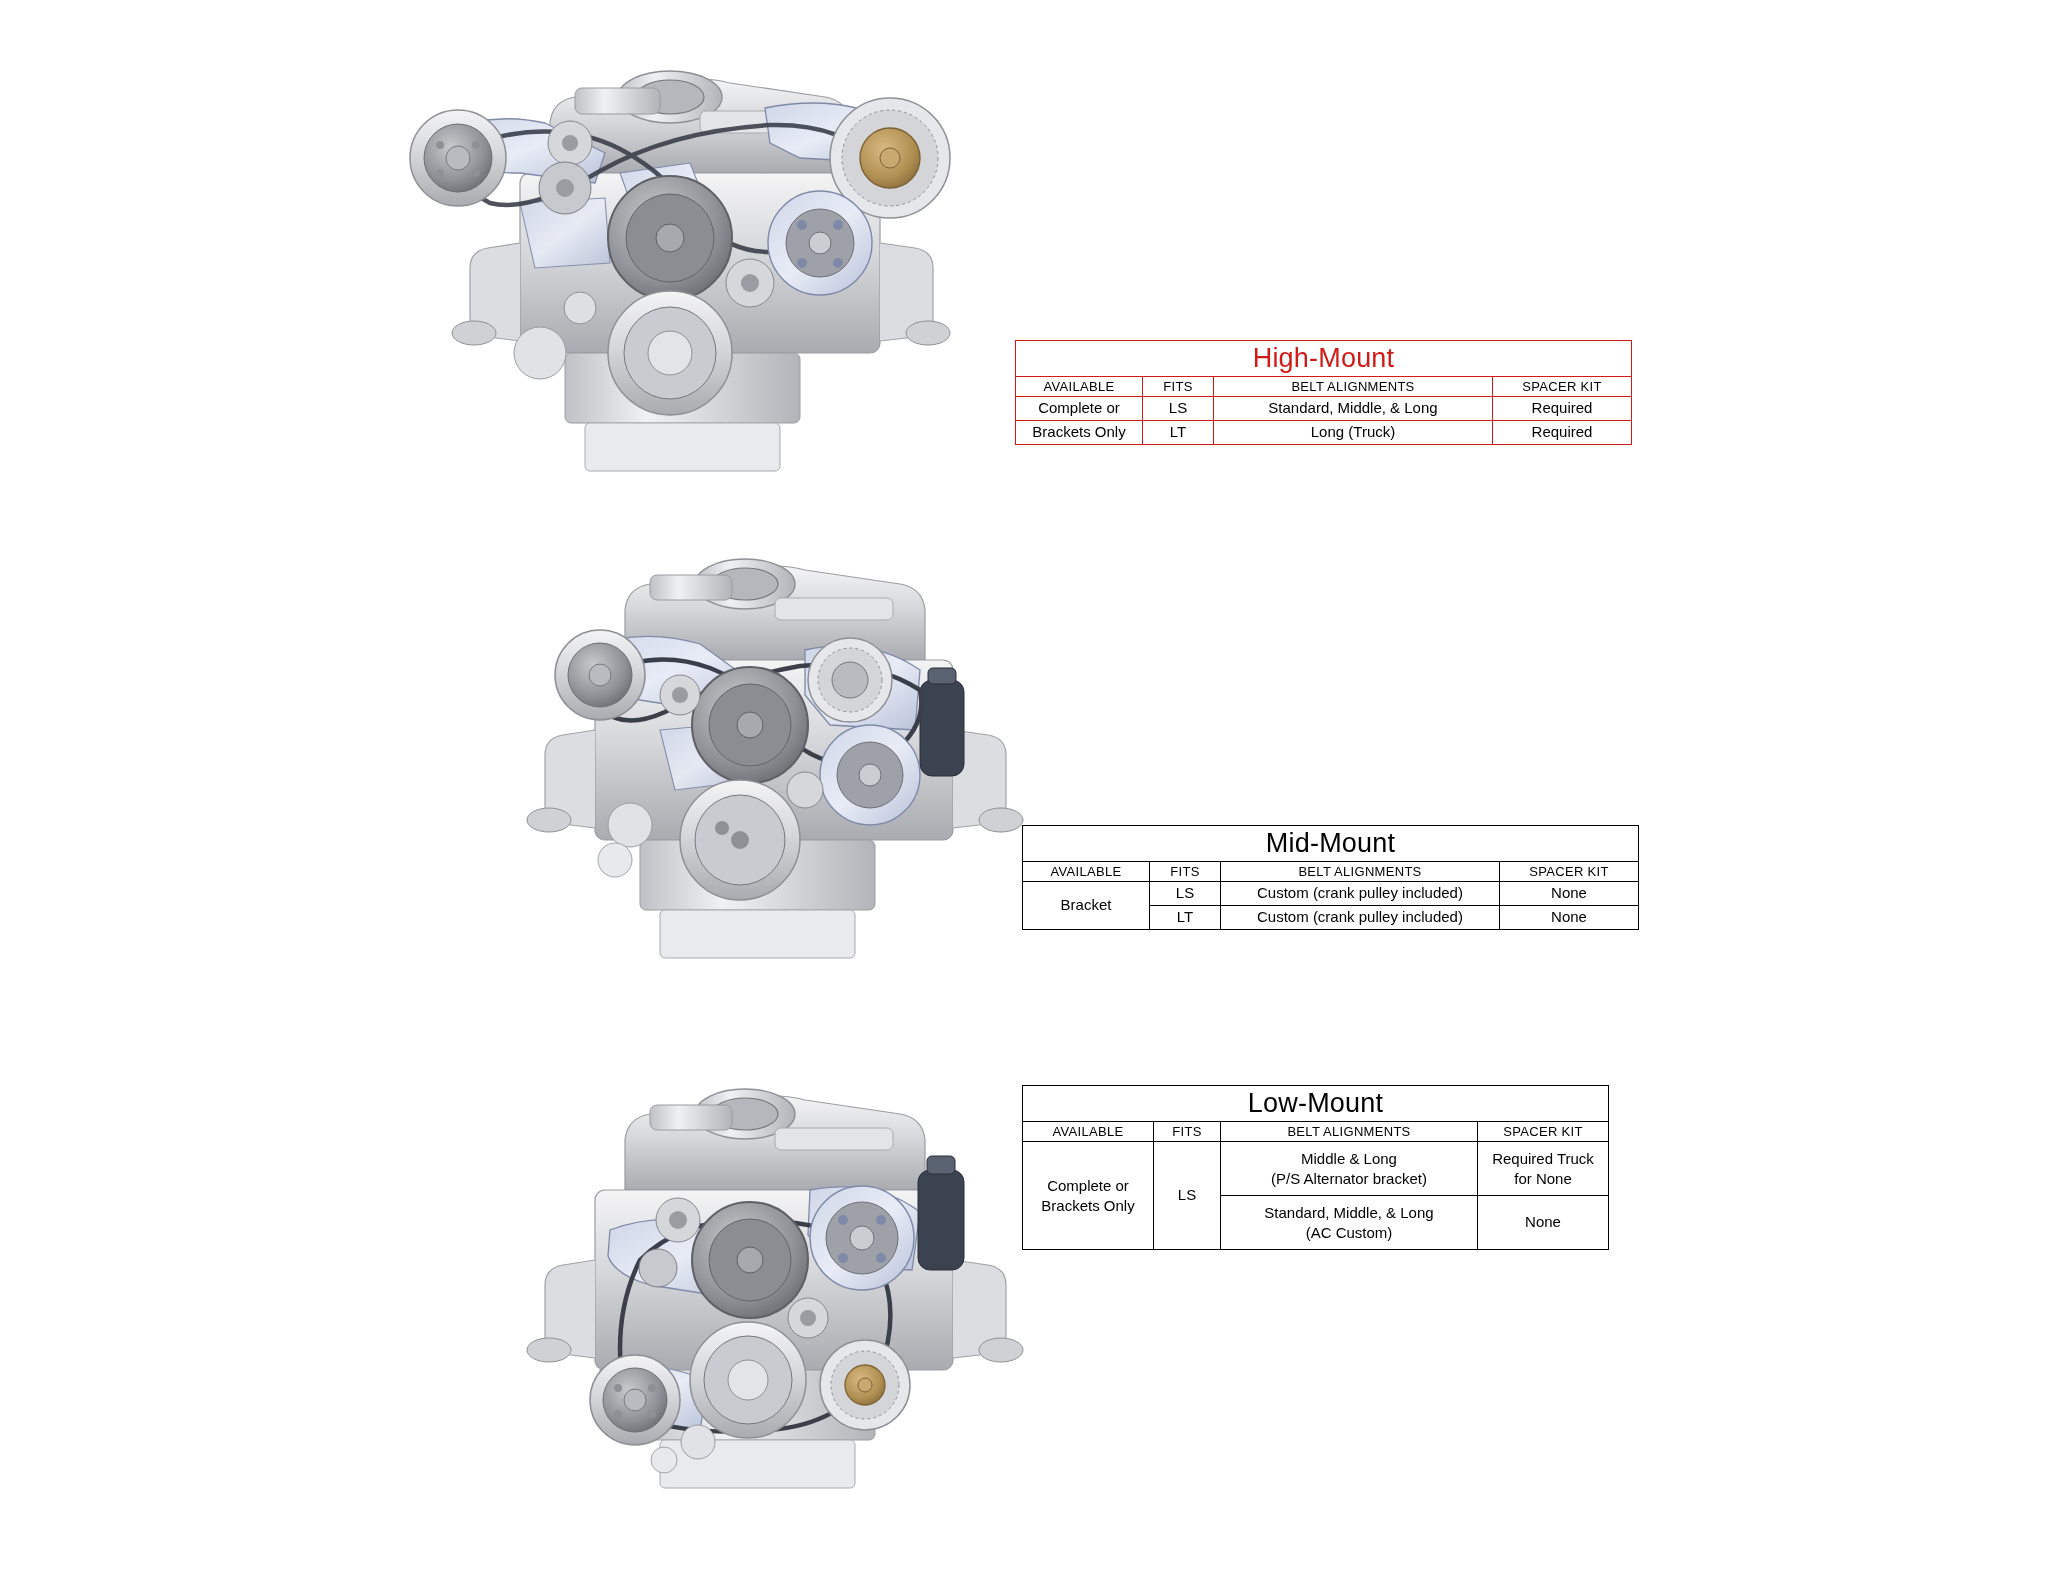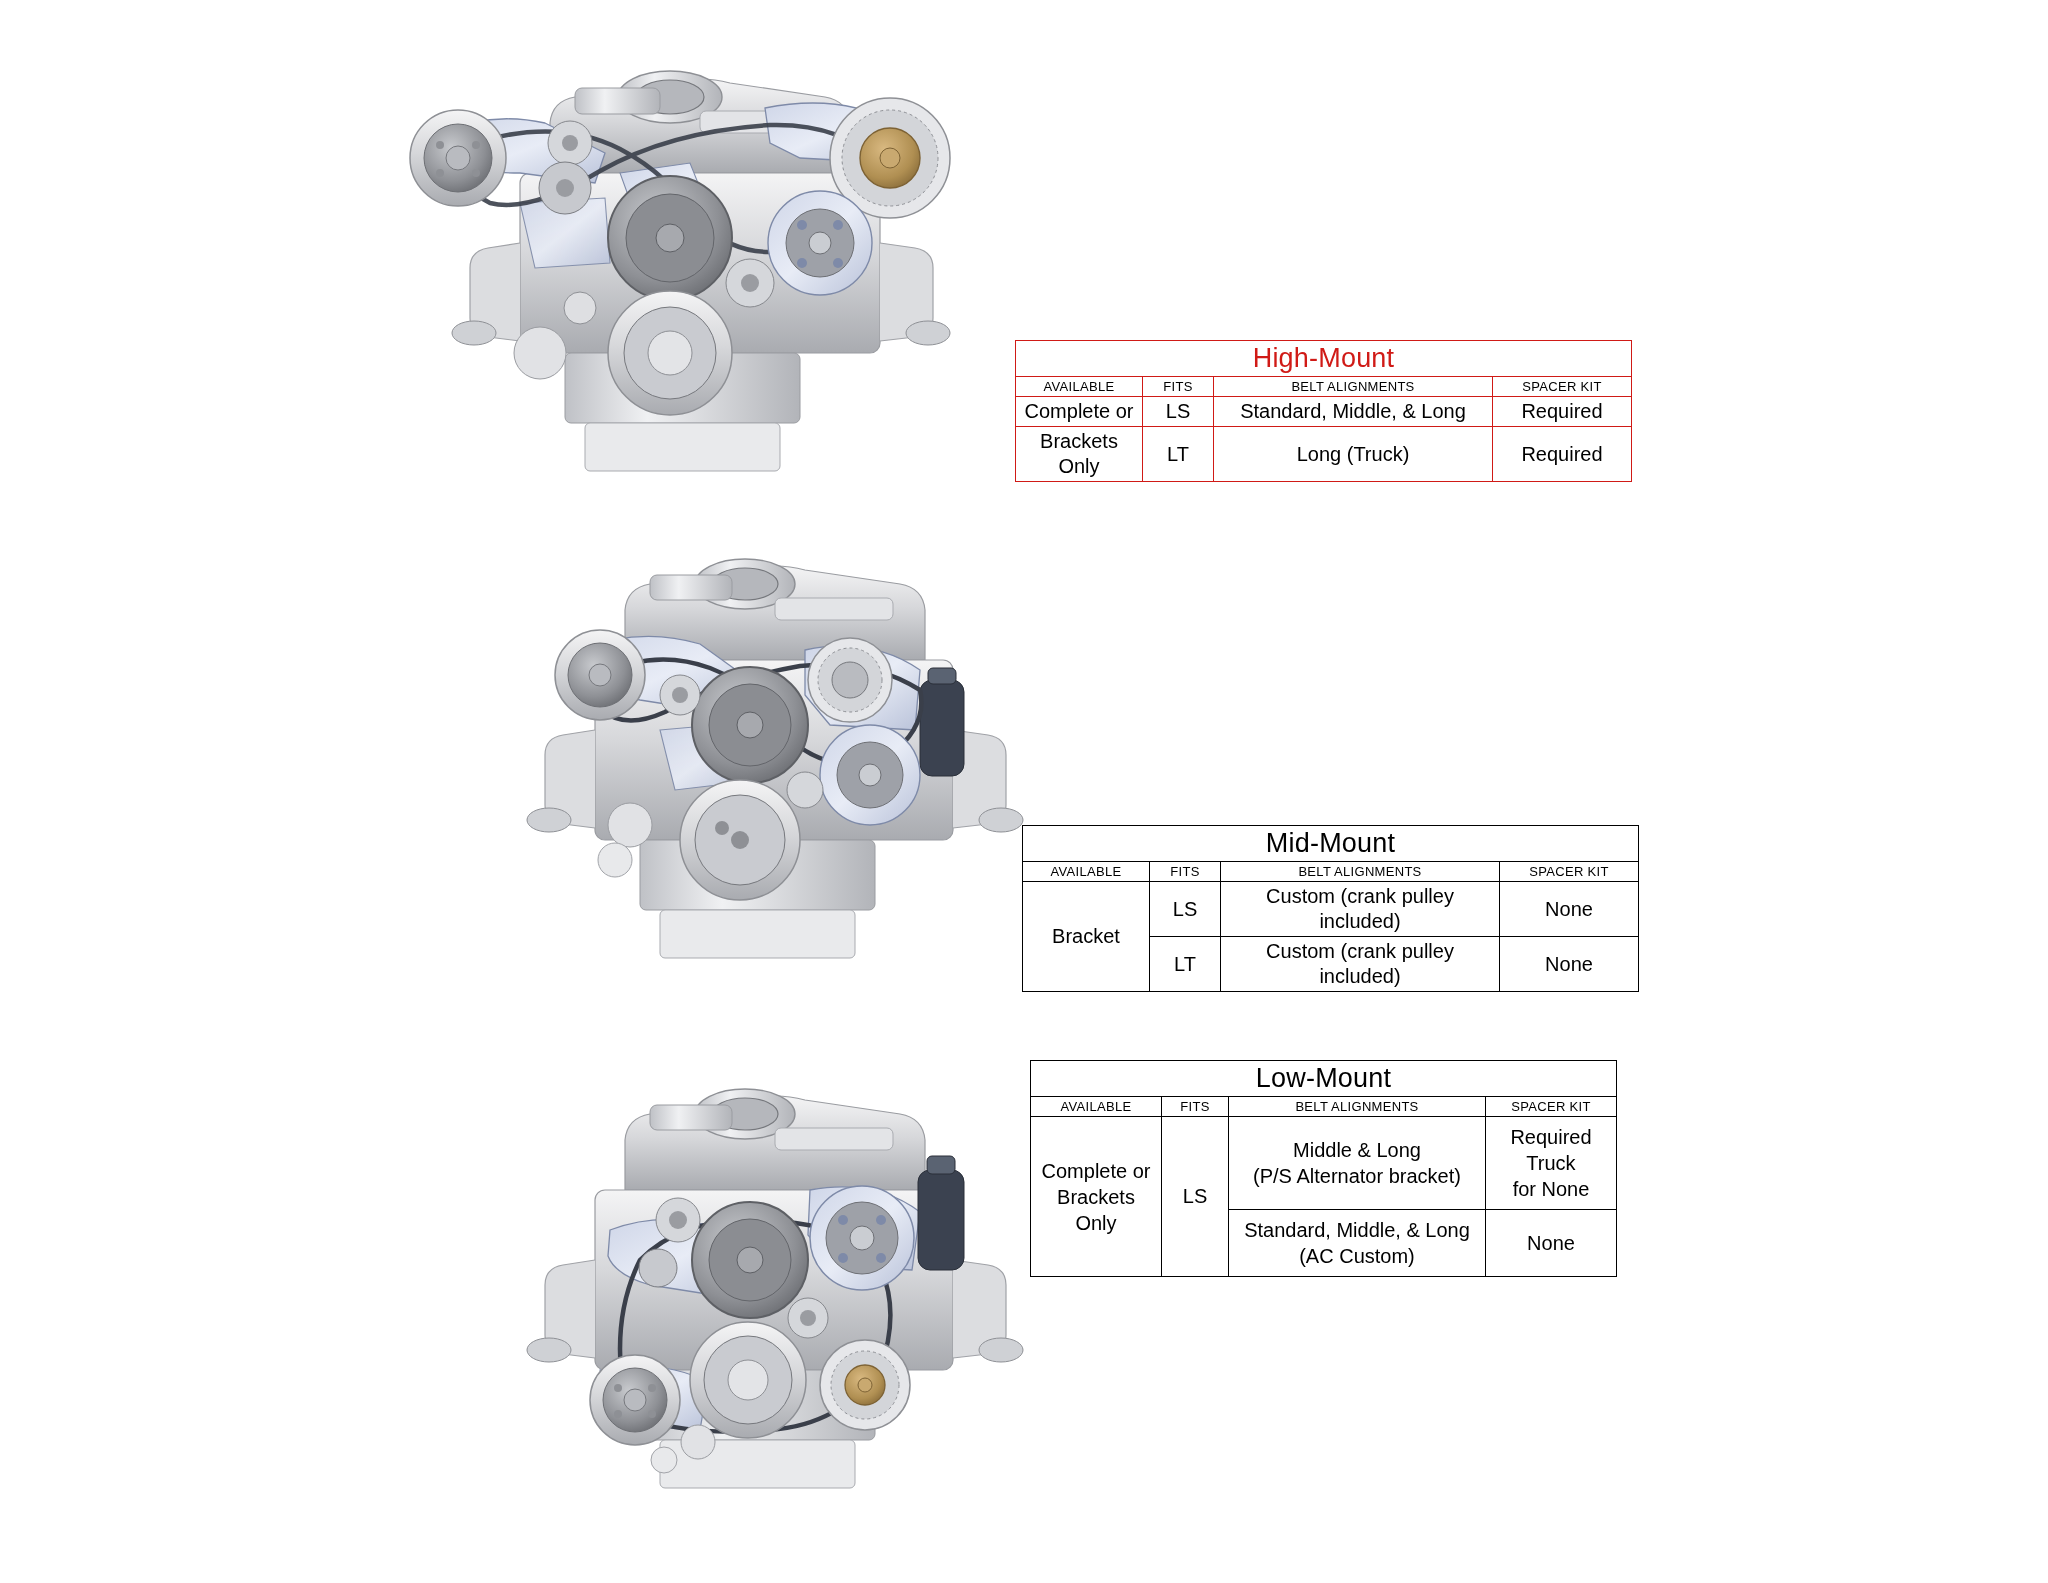--- a/index.html
+++ b/index.html
@@ -43,21 +43,21 @@
     font-weight: bold;
     padding: 6px 4px 8px 4px;
     letter-spacing: .2px;
   }
   .hdr-cell {
     font-size: 13px;
     letter-spacing: .3px;
     padding: 3px 4px;
   }
   .body-cell {
-    font-size: 20px;
+    font-size: 15px;
     padding: 4px 6px;
     line-height: 1.25;
   }
   .body-cell.two-line {
     line-height: 1.3;
     padding: 7px 6px;
   }
 
   
   .spec-table.red td, .spec-table.red th { border-color: #d01a16; }
@@ -341,21 +341,21 @@
       <circle cx="228" cy="150" r="22" fill="#d5d7db" stroke="#86888d"></circle>
         <circle cx="228" cy="150" r="9" fill="#9a9ca1"></circle>
       <circle cx="208" cy="198" r="19" fill="#c7c9ce" stroke="#7b7d82"></circle>
       <circle cx="358" cy="248" r="20" fill="#d5d7db" stroke="#86888d"></circle>
         <circle cx="358" cy="248" r="8" fill="#9a9ca1"></circle>
       <circle cx="248" cy="372" r="17" fill="#e1e2e5" stroke="#9a9ca1"></circle>
       <circle cx="214" cy="390" r="13" fill="#e8e9eb" stroke="#a2a4a9"></circle>
     </svg>
   </div>
 
-  <table class="spec-table" style="left:1022px;top:1020px;transform:translateY(-1020px);margin-left:8px;">
+  <table class="spec-table" style="left:1022px;top:1045px;transform:translateY(-1020px);">
     <tbody>
       <tr>
         <td class="spec-title" colspan="4">Low-Mount</td>
       </tr>
       <tr>
         <td class="hdr-cell col-available-3">AVAILABLE</td>
         <td class="hdr-cell col-fits-3">FITS</td>
         <td class="hdr-cell col-belt-3">BELT ALIGNMENTS</td>
         <td class="hdr-cell col-spacer-3">SPACER KIT</td>
       </tr>

